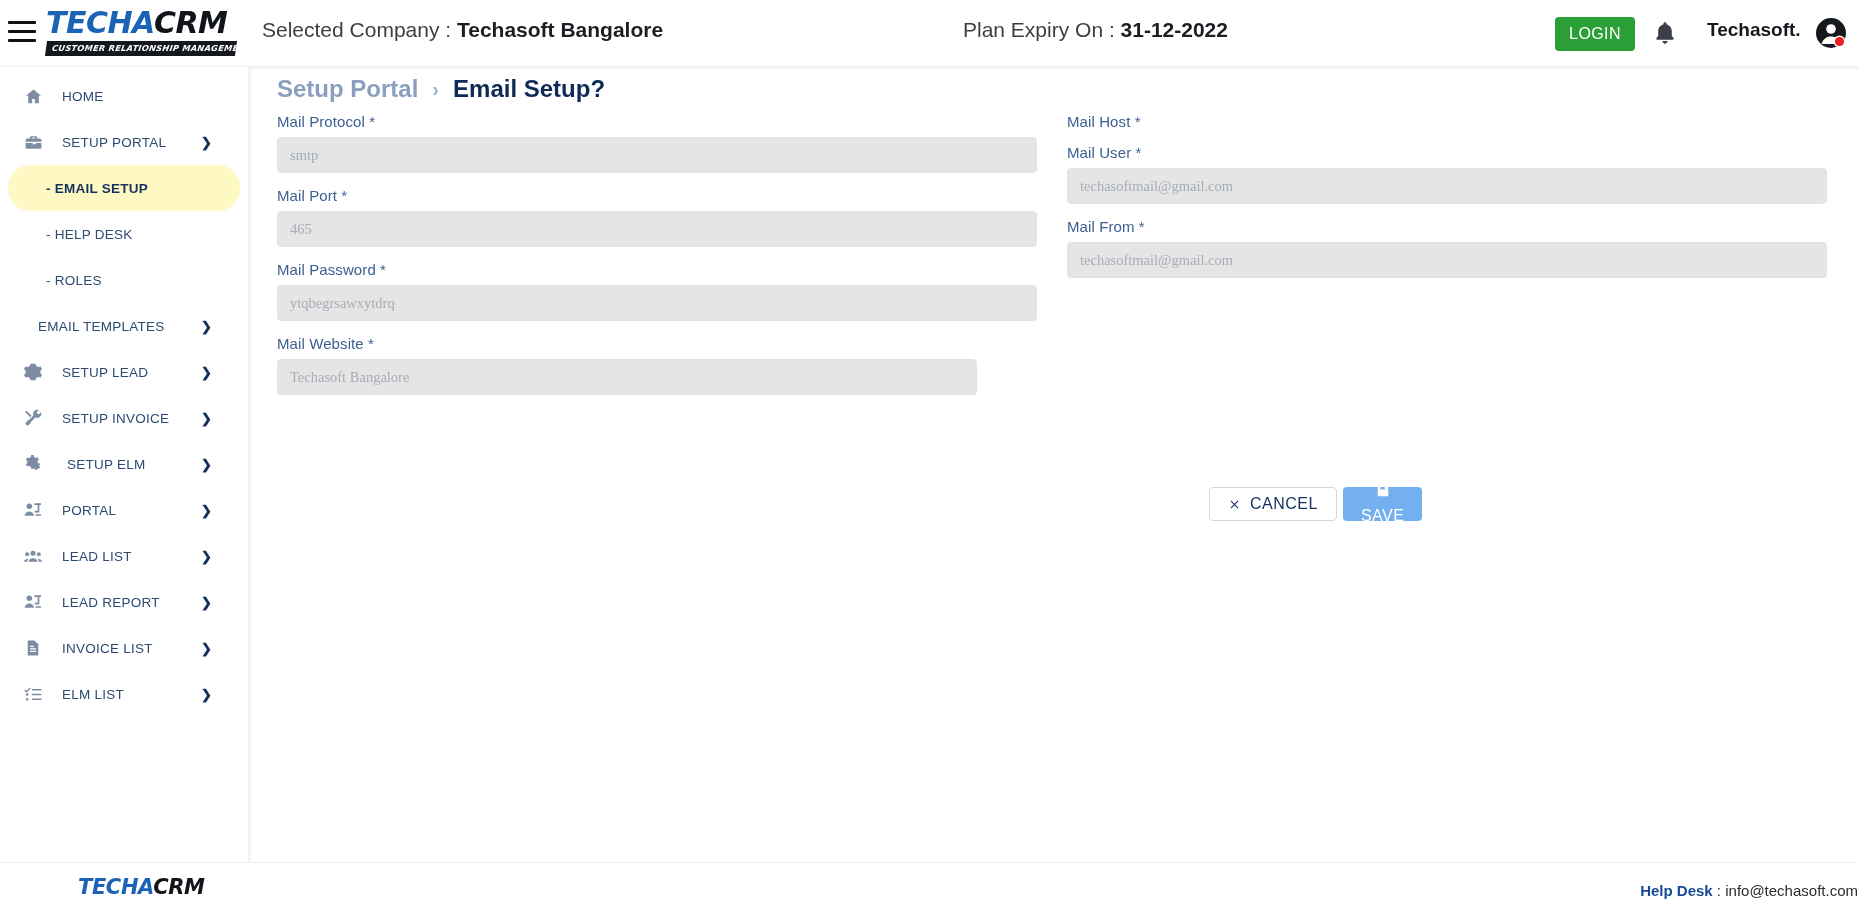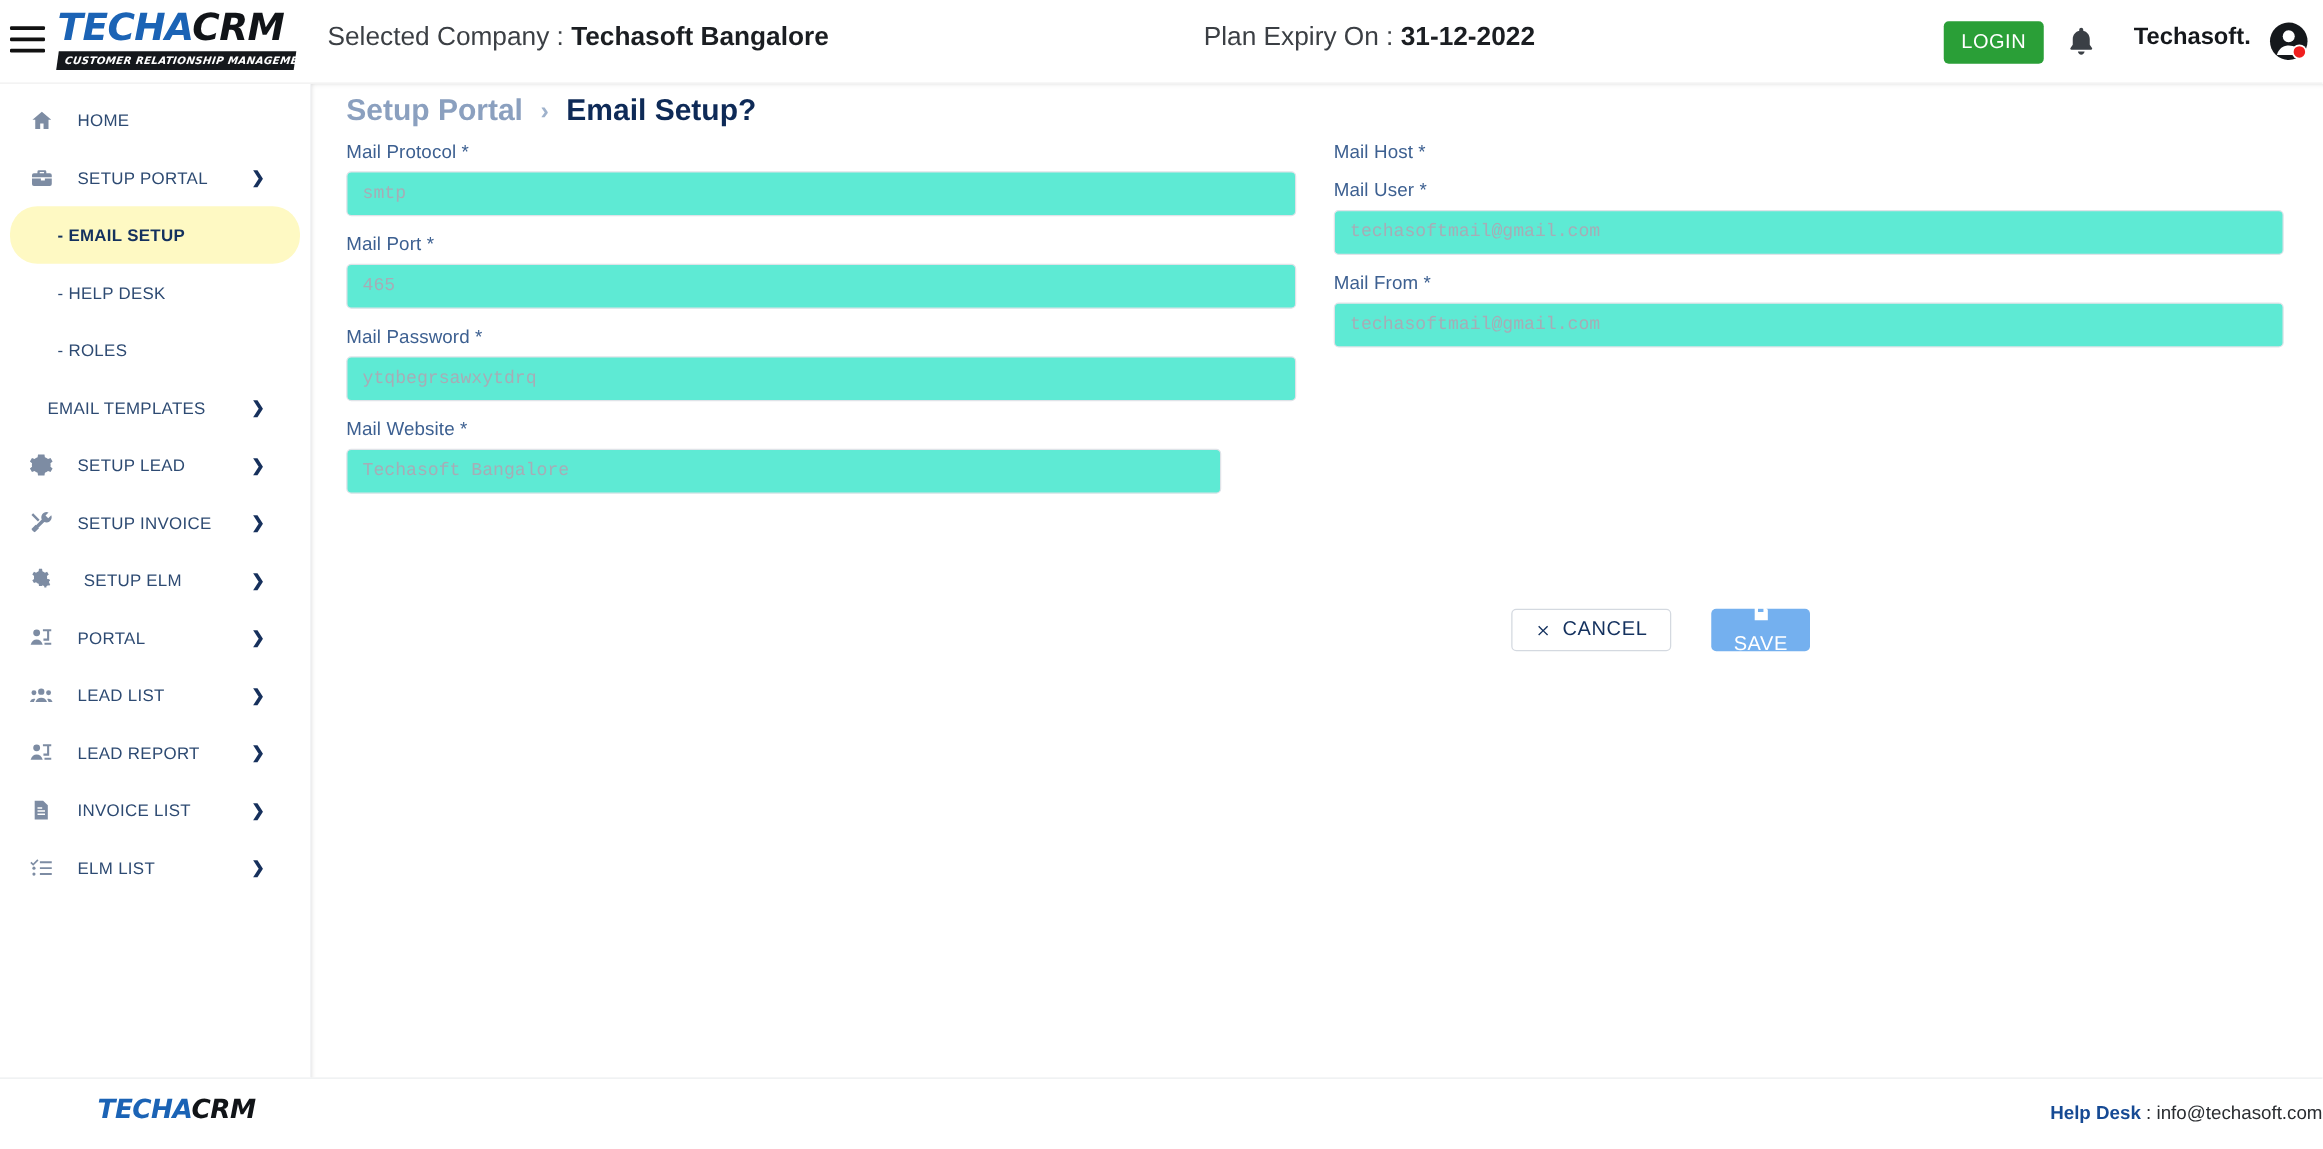--- a/index.html
+++ b/index.html
@@ -136,32 +136,32 @@
 
   .fgroup { margin-bottom: 14px; }
   .flabel {
     display: block;
     font-size: 15px; color: #3d6091;
     margin-bottom: 7px; letter-spacing: 0.1px;
   }
   .finput {
     display: block; width: 760px; height: 36px;
     border: 1px solid #dfe3e8; border-radius: 4px;
-    background: #5eead4;
+    background: #e5e5e5;
     padding: 0 12px;
-    font-family: Liberation Mono, monospace;
+    font-family: Liberation Serif, serif;
     font-size: 14.5px; color: #6d7680;
     outline: none;
   }
   .finput::placeholder { color: #a6adb6; }
   .finput.narrow { width: 700px; }
 
   #btn-row {
     position: absolute; left: 0; top: 420px; width: 1610px;
-    display: flex; justify-content: flex-start; gap: 32px;
+    display: flex; justify-content: flex-start; gap: 6px;
     padding-left: 960px;
   }
   .btn {
     display: inline-flex; align-items: center; justify-content: center;
     gap: 9px;
     height: 34px; padding: 0 18px;
     border-radius: 4px; font-size: 16px;
     letter-spacing: 0.5px; cursor: pointer;
     font-family: "Liberation Sans", sans-serif;
   }

